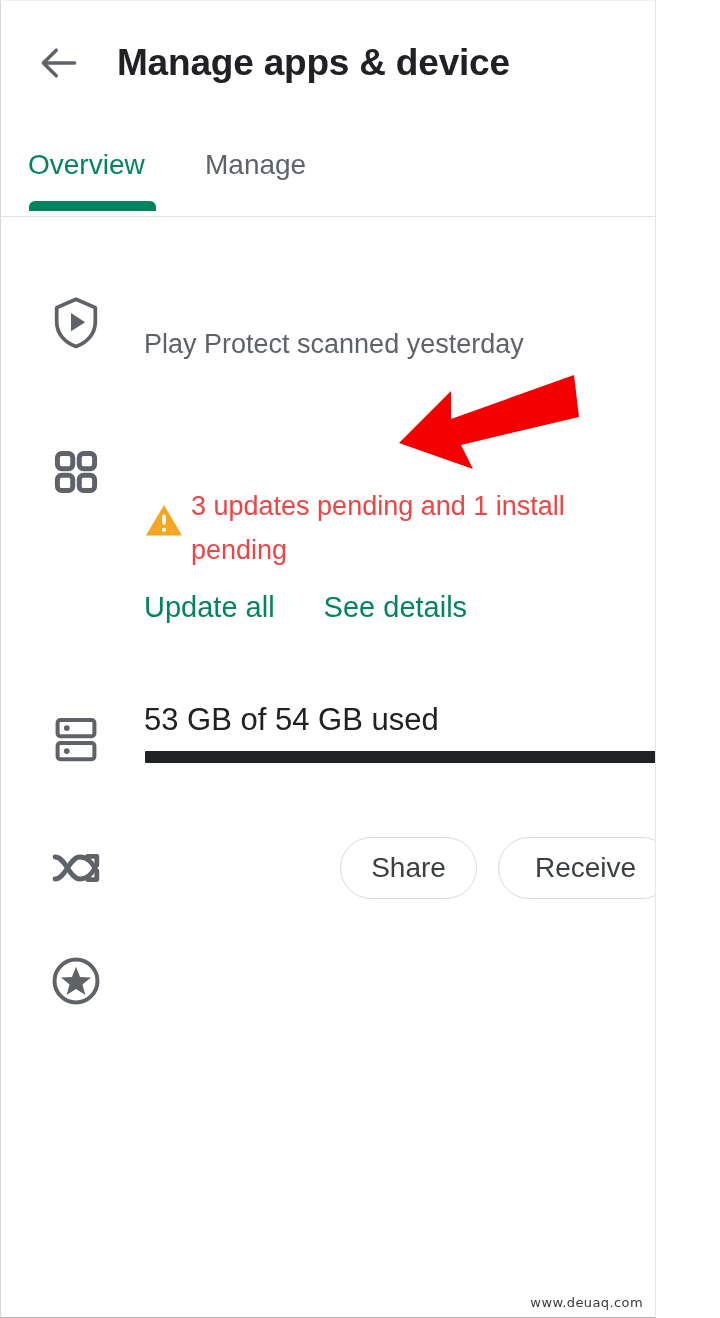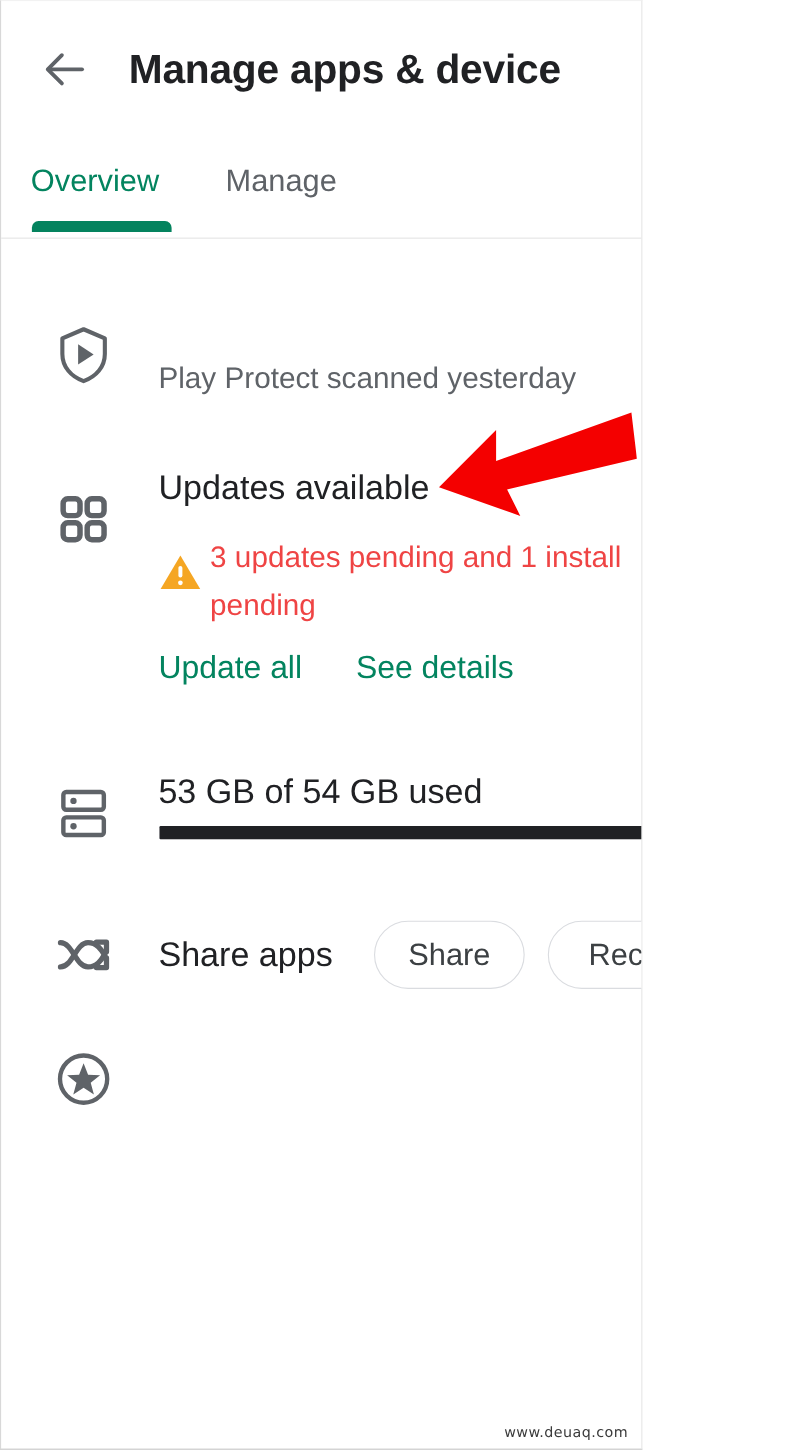--- a/index.html
+++ b/index.html
@@ -7,21 +7,21 @@
   html, body {
     width: 720px;
     height: 1318px;
     background: #ffffff;
     font-family: "Liberation Sans", sans-serif;
     -webkit-font-smoothing: antialiased;
   }
 
   #screen {
     position: relative;
-    width: 584px;
+    width: 656px;
     height: 1318px;
     background: #ffffff;
     border-left: 1px solid #d8d8d8;
     border-right: 1px solid #e6e6e6;
     border-bottom: 1px solid #b8b8b8;
     border-top: 1px solid #f2f2f2;
     overflow: hidden;
   }
 
   
@@ -246,21 +246,20 @@
   <div class="row" id="row-updates">
     <div class="row-icon">
       <svg width="46" height="46" viewBox="0 0 24 24" fill="none" stroke="#5f6368" stroke-width="2.6">
         <rect x="2.3" y="2.3" width="8" height="8" rx="2.2"></rect>
         <rect x="13.7" y="2.3" width="8" height="8" rx="2.2"></rect>
         <rect x="2.3" y="13.7" width="8" height="8" rx="2.2"></rect>
         <rect x="13.7" y="13.7" width="8" height="8" rx="2.2"></rect>
       </svg>
     </div>
 
-    <div class="title-lg">Updates available</div>
 
     <div class="warn-block">
       <span class="warn-icon">
         <svg width="40" height="36" viewBox="0 0 24 22">
           <path d="M12 1.8 L23 20.4 H1 Z" fill="#f5a623"></path>
           <rect x="10.9" y="7.6" width="2.2" height="6.4" rx="1.1" fill="#ffffff"></rect>
           <circle cx="12" cy="17" r="1.3" fill="#ffffff"></circle>
         </svg>
       </span>
       <div class="warn-text">3 updates pending and 1 install pending</div>
@@ -289,21 +288,20 @@
 
   <div class="row" id="row-share">
     <div class="row-icon">
       <svg width="52" height="40" viewBox="0 0 26 20" fill="none" stroke="#5f6368" stroke-width="2.4" stroke-linecap="round">
         <path d="M2.5 4.5 C8 4.5 9.5 15.5 15 15.5 C19 15.5 21 12.5 22.6 9.8"></path>
         <path d="M2.5 15.5 C8 15.5 9.5 4.5 15 4.5 C19 4.5 21 7.5 22.6 10.2"></path>
         <polyline points="18.8,4.2 23.4,4.2 23.4,8.6" stroke-linejoin="round"></polyline>
         <polyline points="18.8,15.8 23.4,15.8 23.4,11.4" stroke-linejoin="round"></polyline>
       </svg>
     </div>
-    <div class="title-lg">Share apps</div>
     <div class="pill" id="btn-send">Share</div>
     <div class="pill" id="btn-receive">Receive</div>
   </div>
 
   <div class="row" id="row-ratings">
     <div class="row-icon">
       <svg width="50" height="50" viewBox="0 0 24 24" fill="none" stroke="#5f6368" stroke-width="1.9">
         <circle cx="12" cy="12" r="10.3"></circle>
         <polygon fill="#5f6368" stroke="none" points="12,5.1 13.96,10.06 19.2,10.3 15.1,13.62 16.5,18.7 12,15.8 7.5,18.7 8.9,13.62 4.8,10.3 10.04,10.06"></polygon>
       </svg>

